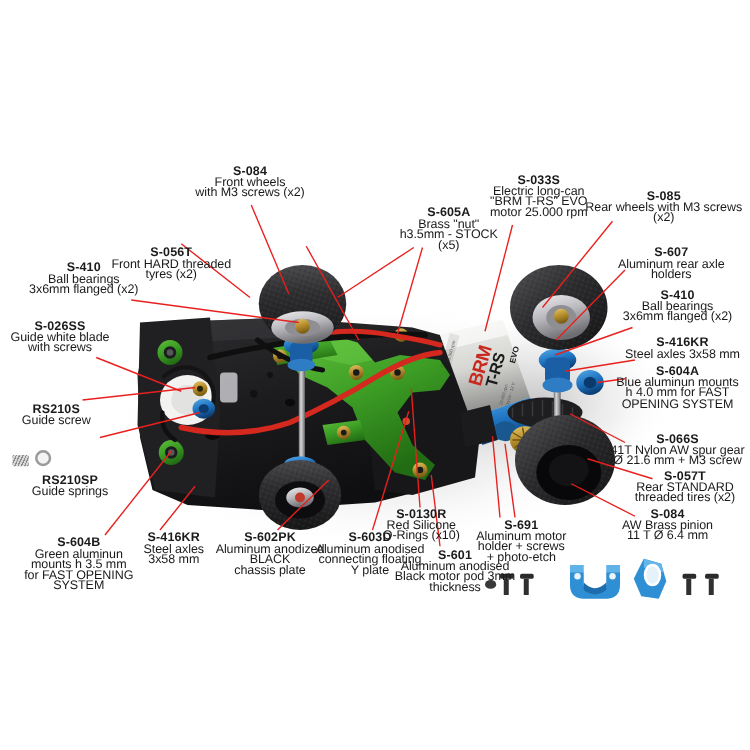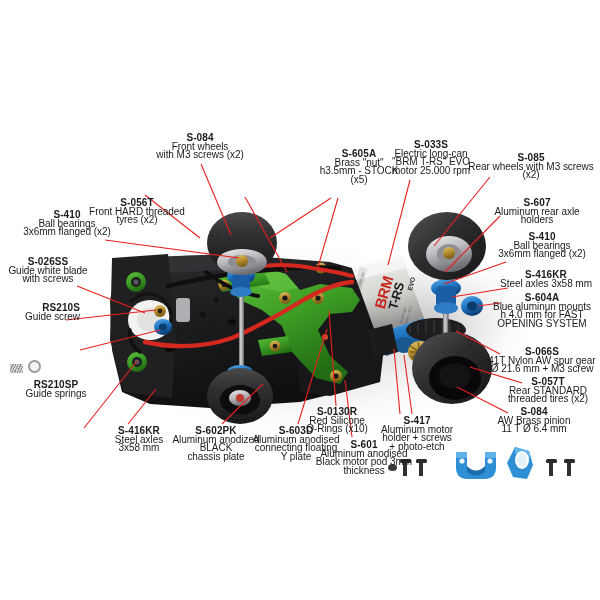--- a/index.html
+++ b/index.html
@@ -378,39 +378,43 @@
 
   <div id="label-layer">
       <div class="callout" style="left: 152px; top: 134px; width: 96px;"><span class="code">S-084</span><span class="desc">Front wheels
 with M3 screws (x2)</span></div>
       <div class="callout" style="left: 88px; top: 158px; width: 98px; margin-top: 41px;"><span class="code">S-056T</span><span class="desc">Front HARD threaded
 tyres (x2)</span></div>
       <div class="callout" style="left: 20px; top: 211px; width: 94px;"><span class="code">S-410</span><span class="desc">Ball bearings
 3x6mm flanged (x2)</span></div>
       <div class="callout" style="left: 2px; top: 258px; width: 92px;"><span class="code">S-026SS</span><span class="desc">Guide white blade
 with screws</span></div>
-      <div class="callout" style="left: 10px; top: 304px; width: 70px; text-align: right;"><span class="code">RS210S</span><span class="desc">Guide screw</span></div>
+      <div class="callout" style="left: 10px; top: 324px; width: 70px;"><span class="code">RS210S</span><span class="desc">Guide screw</span></div>
       <div class="callout" style="left: 18px; top: 343px; width: 76px; margin-top: 38px;"><span class="code">RS210SP</span><span class="desc">Guide springs</span></div>
+      <div class="callout" style="left: 16px; top: 431px; width: 94px;"><span class="code">S-604B</span><span class="desc">Green aluminun
+mounts h 3.5 mm
+for FAST OPENING
+SYSTEM</span></div>
       <div class="callout" style="left: 106px; top: 427px; width: 66px;"><span class="code">S-416KR</span><span class="desc">Steel axles
 3x58 mm</span></div>
       <div class="callout" style="left: 166px; top: 427px; width: 100px;"><span class="code">S-602PK</span><span class="desc">Aluminum anodized
 BLACK
 chassis plate</span></div>
       <div class="callout" style="left: 246px; top: 427px; width: 100px;"><span class="code">S-603D</span><span class="desc">Aluminum anodised
 connecting floating
 Y plate</span></div>
       <div class="callout" style="left: 298px; top: 408px; width: 78px;"><span class="code">S-0130R</span><span class="desc">Red Silicone
 O-Rings (x10)</span></div>
       <div class="callout" style="left: 312px; top: 441px; width: 104px;"><span class="code">S-601</span><span class="desc">Aluminum anodised
 Black motor pod 3mm
 thickness</span></div>
-      <div class="callout" style="left: 374px; top: 417px; width: 86px;"><span class="code">S-417</span><span class="desc">Aluminum motor
+      <div class="callout" style="left: 374px; top: 417px; width: 86px;"><span class="code">S-691</span><span class="desc">Aluminum motor
 holder + screws
 + photo-etch</span></div>
-      <div class="callout" style="left: 319px; top: 150px; width: 80px;"><span class="code">S-605A</span><span class="desc">Brass "nut"
+      <div class="callout" style="left: 319px; top: 167px; width: 80px;"><span class="code">S-605A</span><span class="desc">Brass "nut"
 h3.5mm - STOCK
 (x5)</span></div>
       <div class="callout" style="left: 384px; top: 141px; width: 94px;"><span class="code">S-033S</span><span class="desc">Electric long-can
 "BRM T-RS" EVO
 motor 25.000 rpm</span></div>
       <div class="callout" style="left: 466px; top: 154px; width: 130px;"><span class="code">S-085</span><span class="desc">Rear wheels with M3 screws (x2)</span></div>
       <div class="callout" style="left: 478px; top: 199px; width: 118px;"><span class="code">S-607</span><span class="desc">Aluminum rear axle holders</span></div>
       <div class="callout" style="left: 494px; top: 233px; width: 96px;"><span class="code">S-410</span><span class="desc">Ball bearings
 3x6mm flanged (x2)</span></div>
       <div class="callout" style="left: 498px; top: 271px; width: 96px;"><span class="code">S-416KR</span><span class="desc">Steel axles 3x58 mm</span></div>

